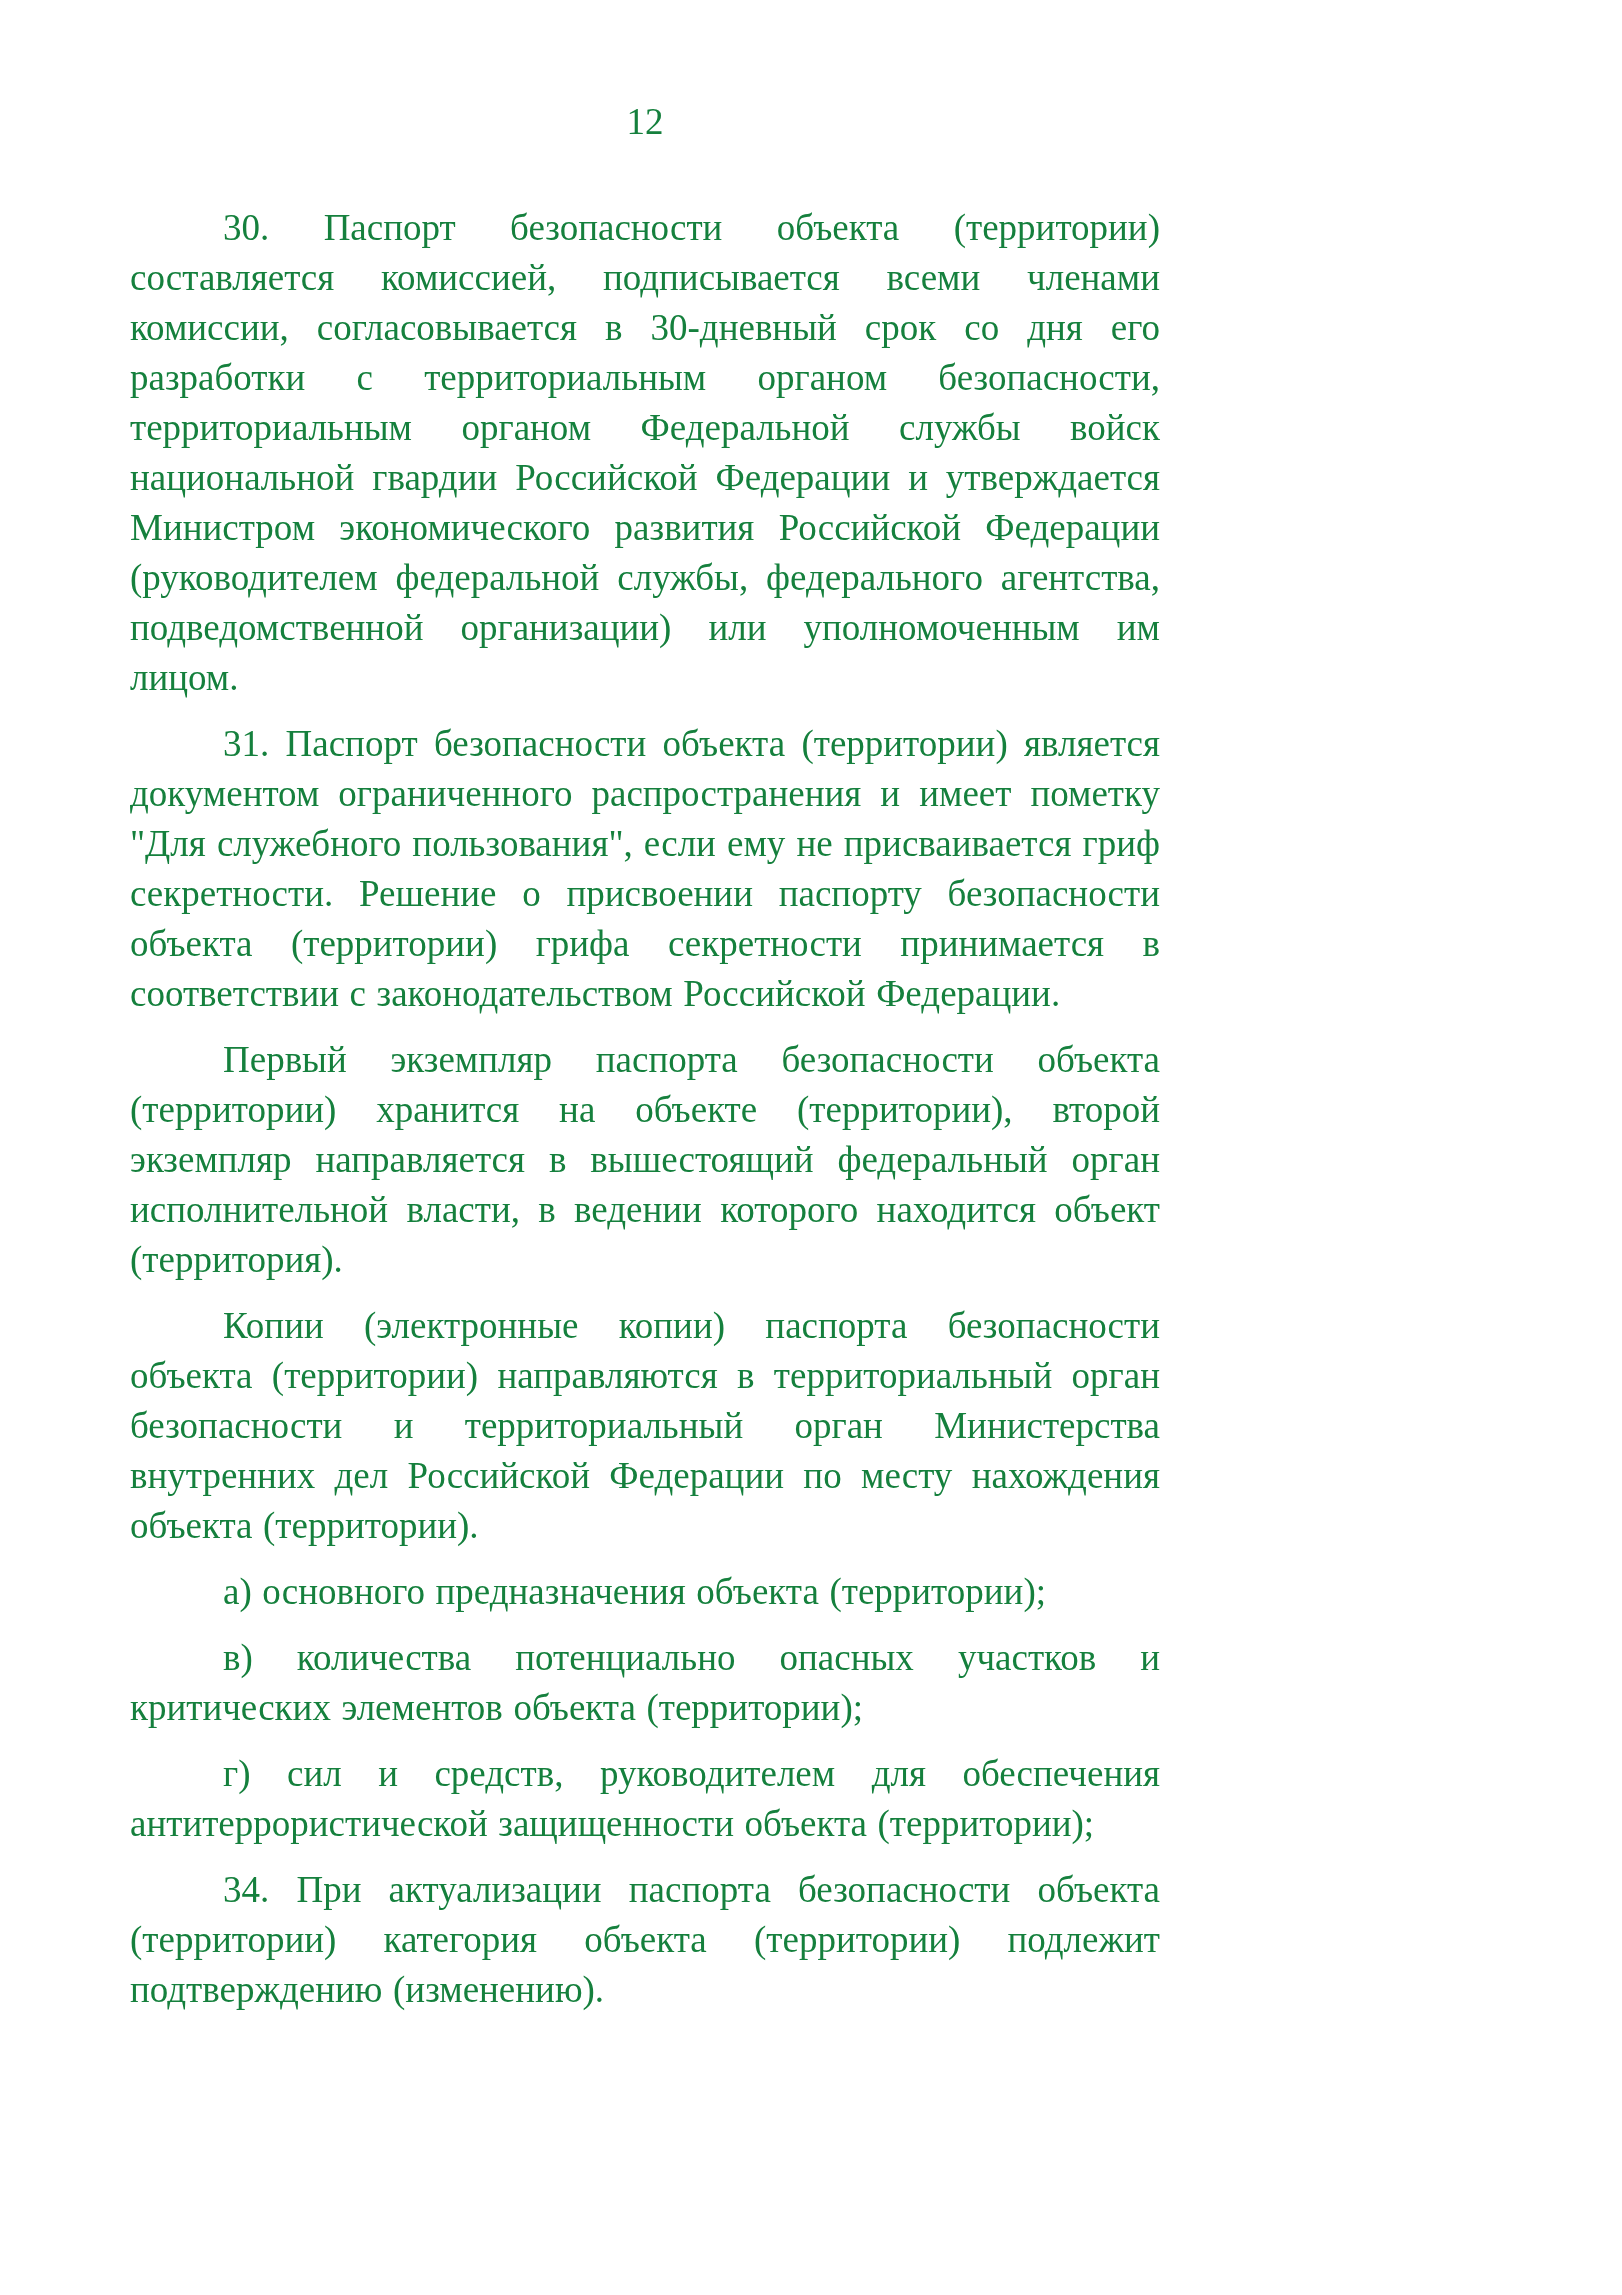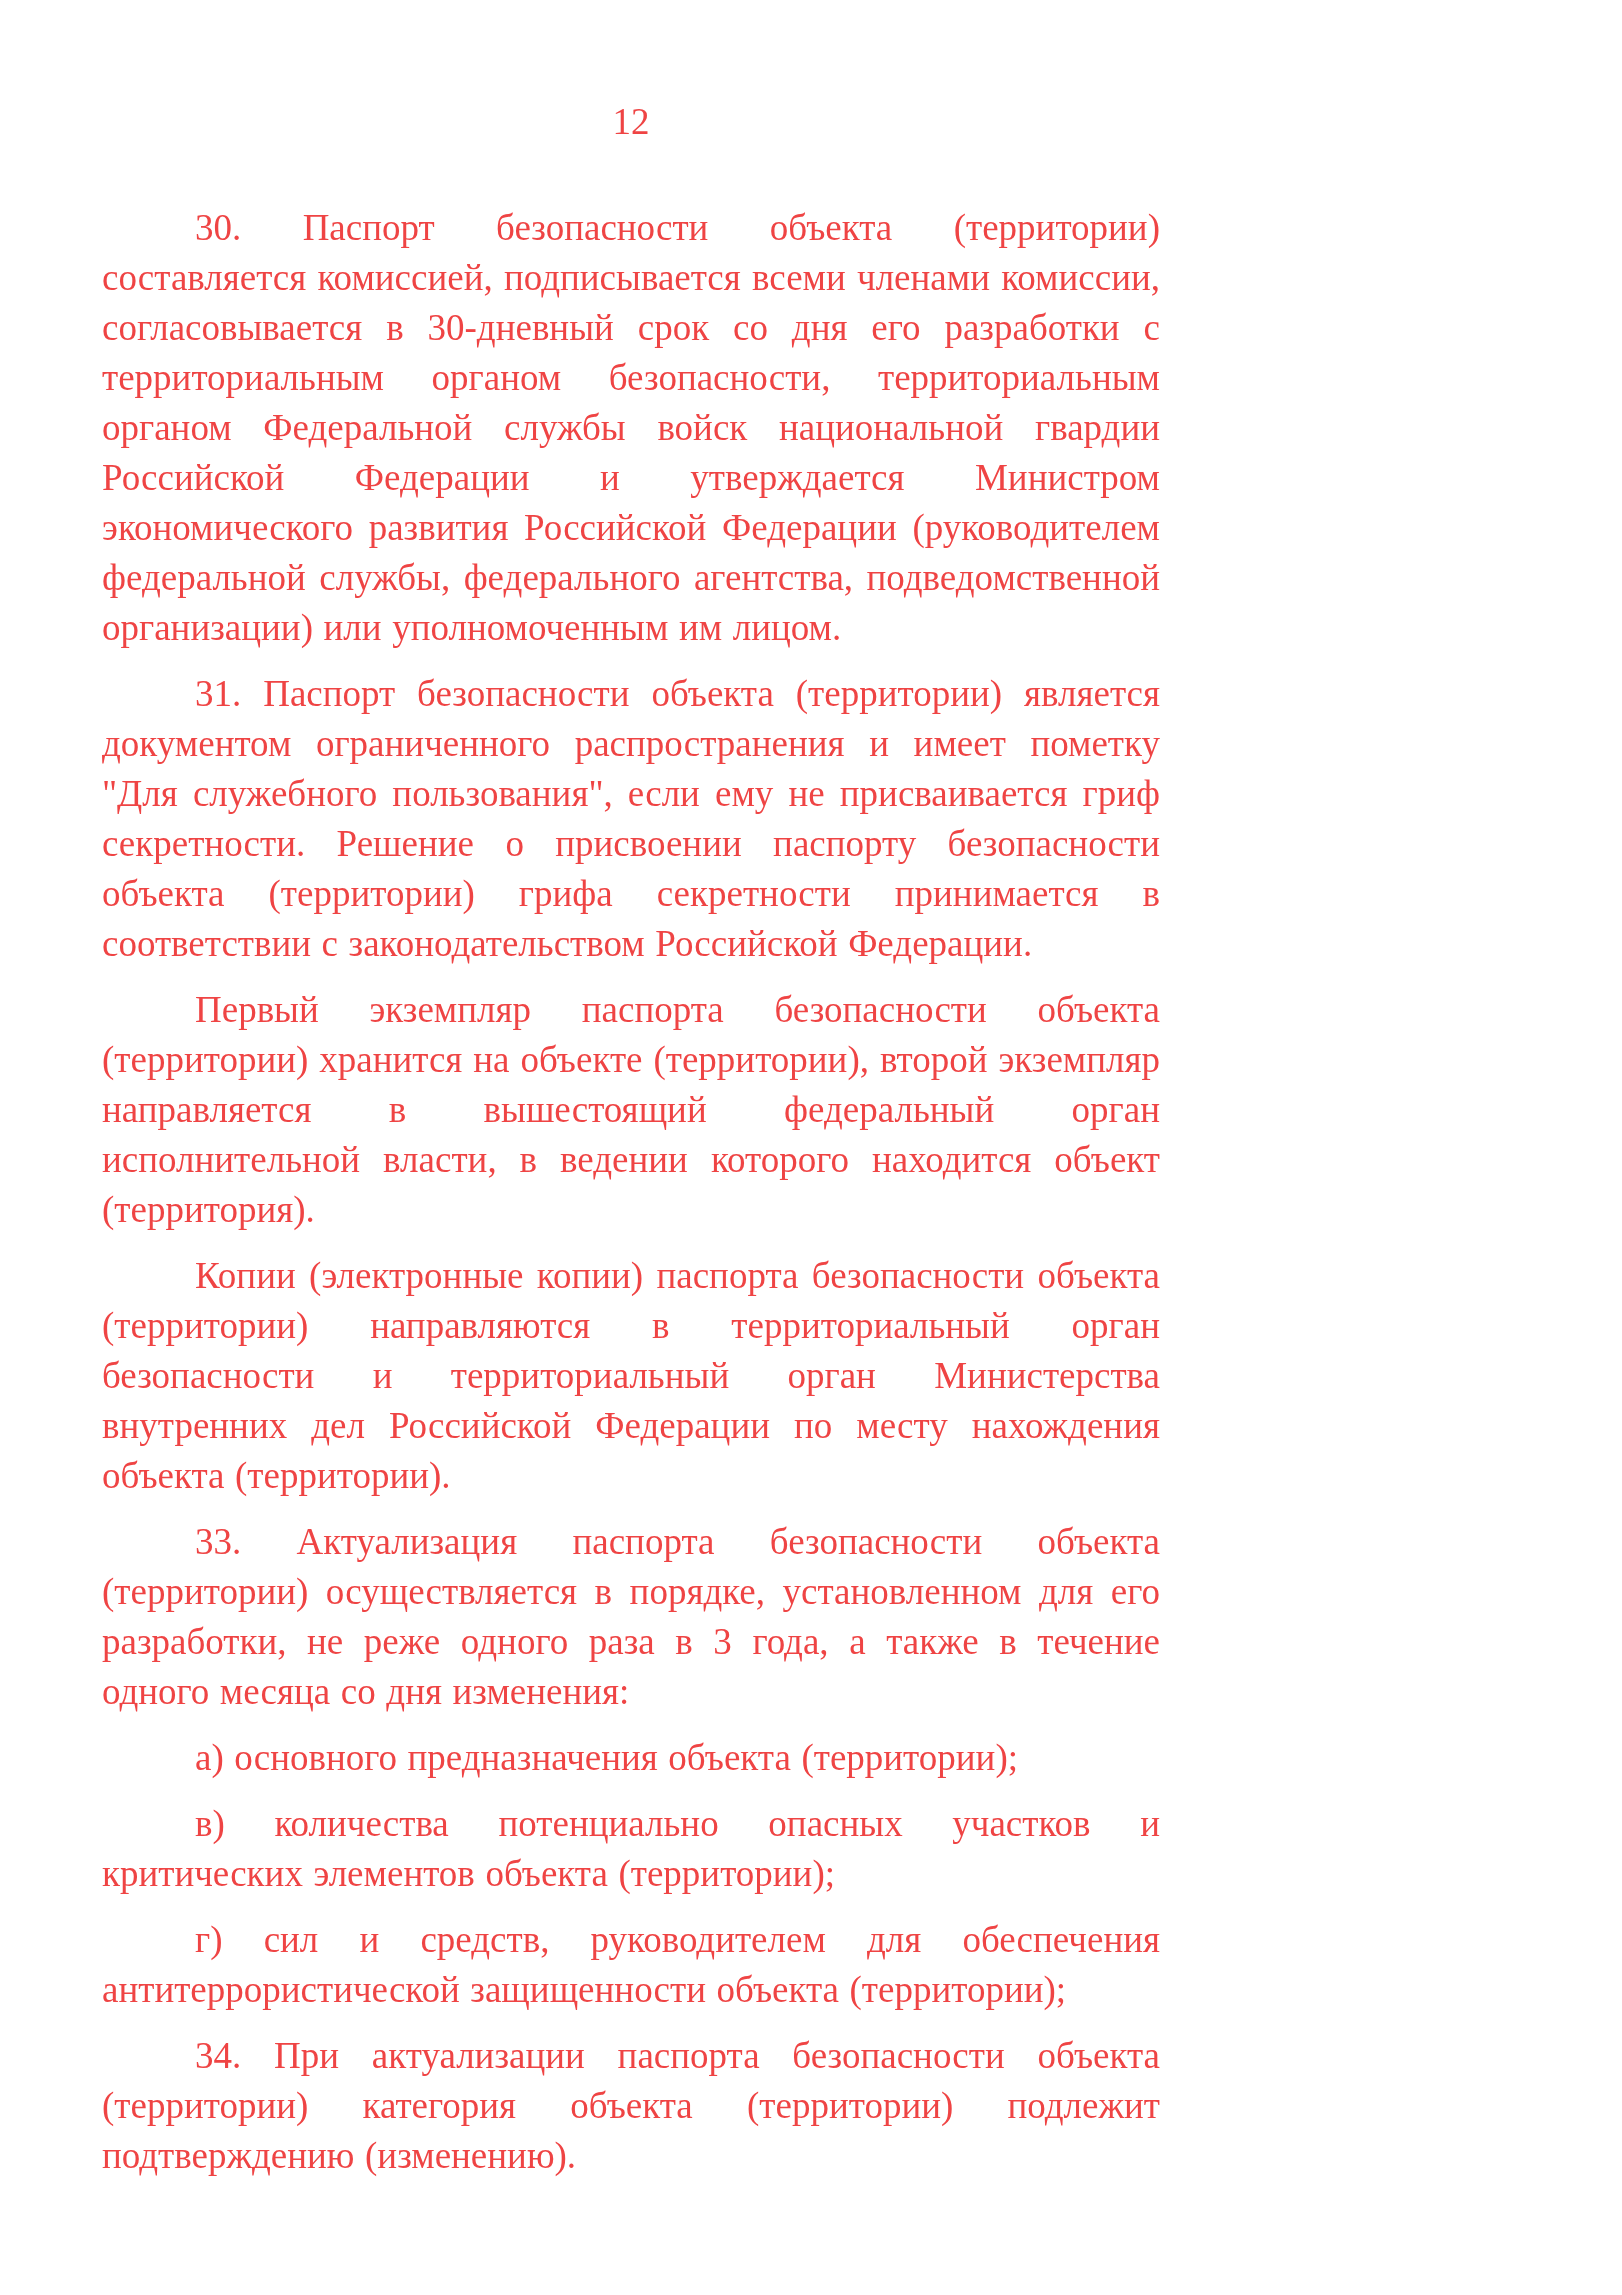--- a/index.html
+++ b/index.html
@@ -6,25 +6,25 @@
     margin: 0;
     padding: 0;
     background: #ffffff;
   }
   .page {
     position: relative;
     width: 1376px;
     height: 2295px;
     box-sizing: border-box;
     background: #ffffff;
-    color: #ef4444;
+    color: #15803d;
     font-family: "Liberation Serif", "DejaVu Serif", serif;
     font-size: 37px;
     line-height: 50px;
-    padding: 97px 200px 0 86px;
+    padding: 97px 200px 0 114px;
     overflow: hidden;
   }
   .page-number {
     text-align: center;
     text-indent: 0;
     margin: 0 0 56px 0;
   }
   .doc-body p {
     margin: 16px;
     padding: 0;
@@ -37,20 +37,19 @@
 <body>
 
 <div class="page">
   <div class="page-number">12</div>
 
   <div class="doc-body">
     <p>30. Паспорт безопасности объекта (территории) составляется комиссией, подписывается всеми членами комиссии, согласовывается в 30-дневный срок со дня его разработки с территориальным органом безопасности, территориальным органом Федеральной службы войск национальной гвардии Российской Федерации и утверждается Министром экономического развития Российской Федерации (руководителем федеральной службы, федерального агентства, подведомственной организации) или уполномоченным им лицом.</p>
     <p>31. Паспорт безопасности объекта (территории) является документом ограниченного распространения и имеет пометку "Для служебного пользования", если ему не присваивается гриф секретности. Решение о присвоении паспорту безопасности объекта (территории) грифа секретности принимается в соответствии с законодательством Российской Федерации.</p>
     <p>Первый экземпляр паспорта безопасности объекта (территории) хранится на объекте (территории), второй экземпляр направляется в вышестоящий федеральный орган исполнительной власти, в ведении которого находится объект (территория).</p>
     <p>Копии (электронные копии) паспорта безопасности объекта (территории) направляются в территориальный орган безопасности и территориальный орган Министерства внутренних дел Российской Федерации по месту нахождения объекта (территории).</p>
-    <p>33. Актуализация паспорта безопасности объекта (территории) осуществляется в порядке, установленном для его разработки, не реже одного раза в 3 года, а также в течение одного месяца со дня изменения:</p>
     <p>а) основного предназначения объекта (территории);</p>
     <p>в) количества потенциально опасных участков и критических элементов объекта (территории);</p>
     <p>г) сил и средств, руководителем для обеспечения антитеррористической защищенности объекта (территории);</p>
     <p>34. При актуализации паспорта безопасности объекта (территории) категория объекта (территории) подлежит подтверждению (изменению).</p>
   </div>
 </div>
 
 
 </body></html>

